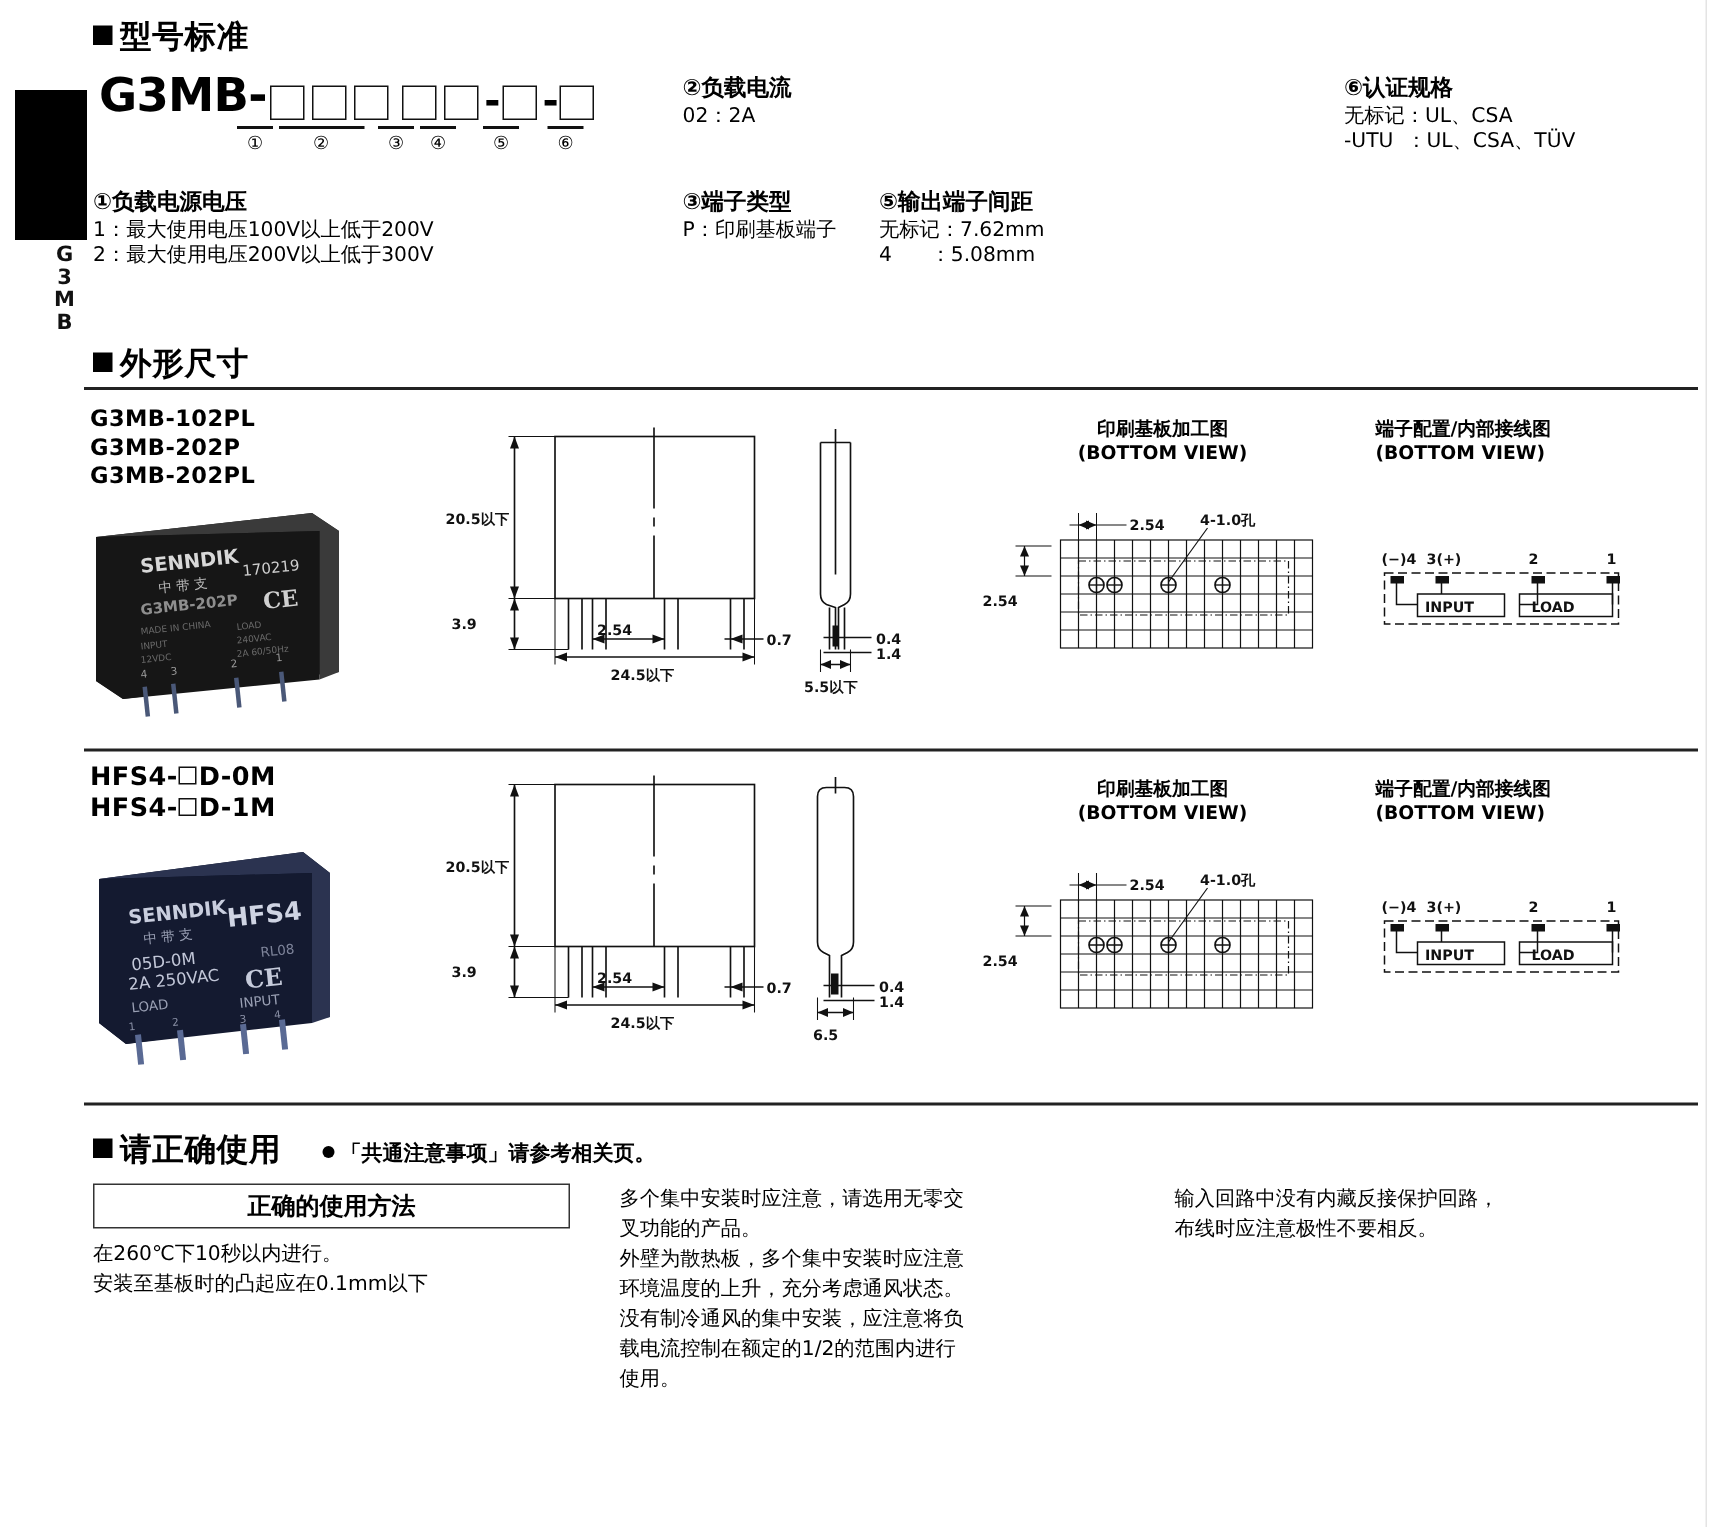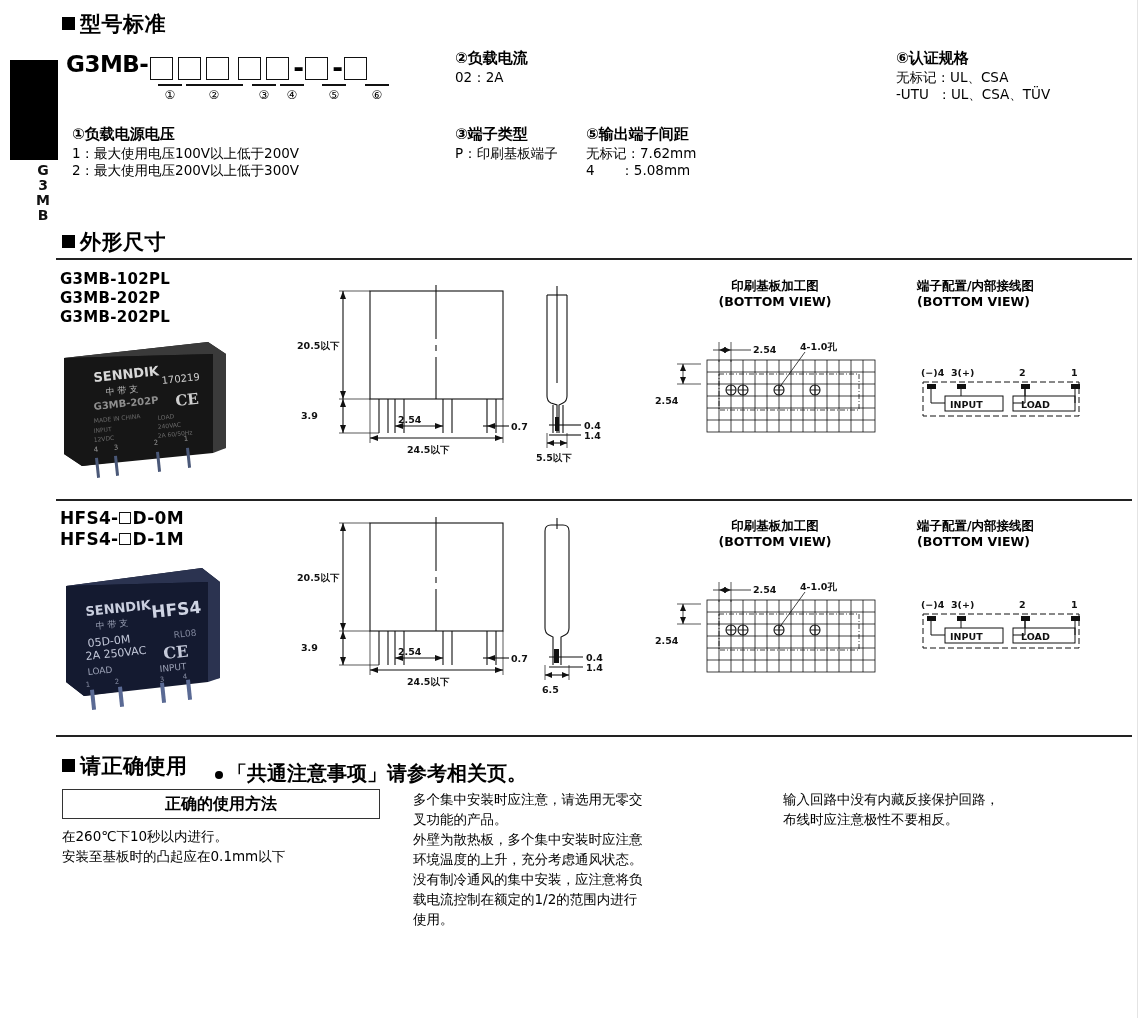--- a/index.html
+++ b/index.html
@@ -18,21 +18,21 @@
   .vtab div{display:block;}
 
   
   .sec-head{position:absolute;font-weight:bold;font-size:21px;letter-spacing:.5px;}
   .sec-head .sq{display:inline-block;width:13px;height:13px;background:#000;margin-right:5px;vertical-align:1px;}
   .rule{position:absolute;background:#222;height:2px;}
 
   
   .model-wrap{position:absolute;left:66px;top:48px;}
   .model-row{display:flex;align-items:flex-end;}
-  .model-name{font-size:23px;font-weight:bold;letter-spacing:-0.5px;line-height:32px;}
+  .model-name{font-size:31px;font-weight:bold;letter-spacing:-0.5px;line-height:32px;}
   .bx{width:23px;height:23px;border:1.6px solid #111;margin-left:5px;box-sizing:border-box;}
   .dash{font-size:26px;font-weight:bold;margin:0 1px 0 4px;line-height:24px;}
   .underbars{position:relative;height:16px;margin-top:4px;}
   .ub{position:absolute;height:2px;background:#111;top:0;}
   .cnum{position:absolute;font-size:12px;top:4px;text-align:center;width:18px;}
 
   
   .spec{position:absolute;font-size:13.5px;line-height:17px;}
   .spec .t{font-weight:bold;font-size:15px;margin-bottom:2px;display:block;}
   .spec .r{display:block;white-space:pre;}
@@ -53,21 +53,21 @@
   .dgt{position:absolute;text-align:center;font-size:12.5px;font-weight:bold;line-height:16px;}
   .dgt .en{font-weight:bold;}
 
   
   .usebox{position:absolute;border:1.6px solid #333;box-sizing:border-box;
           display:flex;align-items:center;justify-content:center;
           font-weight:bold;font-size:16px;}
   .usetext{position:absolute;font-size:13.5px;line-height:20px;}
   .usetext div{white-space:nowrap;}
   .bullet{display:inline-block;width:8px;height:8px;border-radius:50%;background:#000;margin-right:4px;vertical-align:1px;}
-  .subhead{position:absolute;font-size:20px;font-weight:bold;}
+  .subhead{position:absolute;font-size:14px;font-weight:bold;}
 </style>
 </head>
 <body>
 
 <div class="page">
 
   <div class="edge-line"></div>
 
   <div class="black-tab"></div>
   <div class="vtab">
@@ -103,21 +103,21 @@
       <div class="ub" style="left:299px;width:24px;"></div>
       <div class="cnum" style="left:95px;">①</div>
       <div class="cnum" style="left:139px;">②</div>
       <div class="cnum" style="left:189px;">③</div>
       <div class="cnum" style="left:217px;">④</div>
       <div class="cnum" style="left:259px;">⑤</div>
       <div class="cnum" style="left:302px;">⑥</div>
     </div>
   </div>
 
-  <div class="spec" style="left:62px;top:126px;margin-left:10px;">
+  <div class="spec" style="left:62px;top:126px;">
     <span class="t">①负载电源电压</span>
     <span class="r">1：最大使用电压100V以上低于200V</span>
     <span class="r">2：最大使用电压200V以上低于300V</span>
   </div>
 
   <div class="spec" style="left:455px;top:50px;">
     <span class="t">②负载电流</span>
     <span class="r">02：2A</span>
   </div>
   <div class="spec" style="left:455px;top:126px;">

